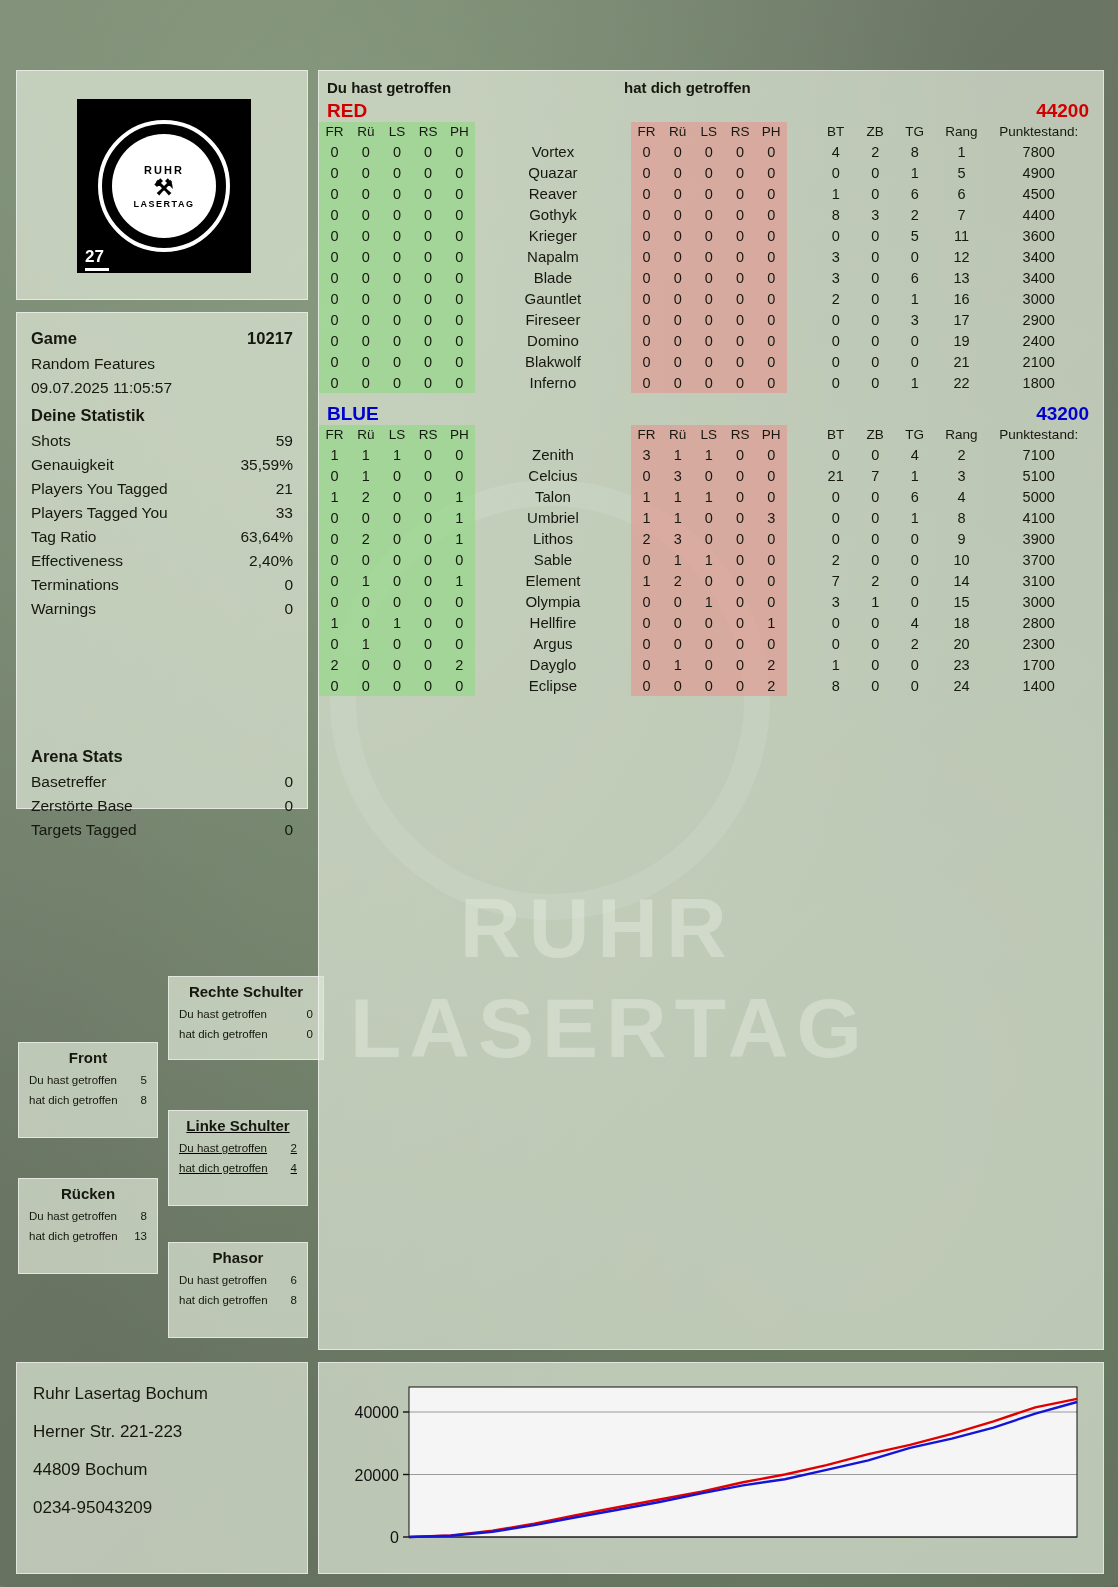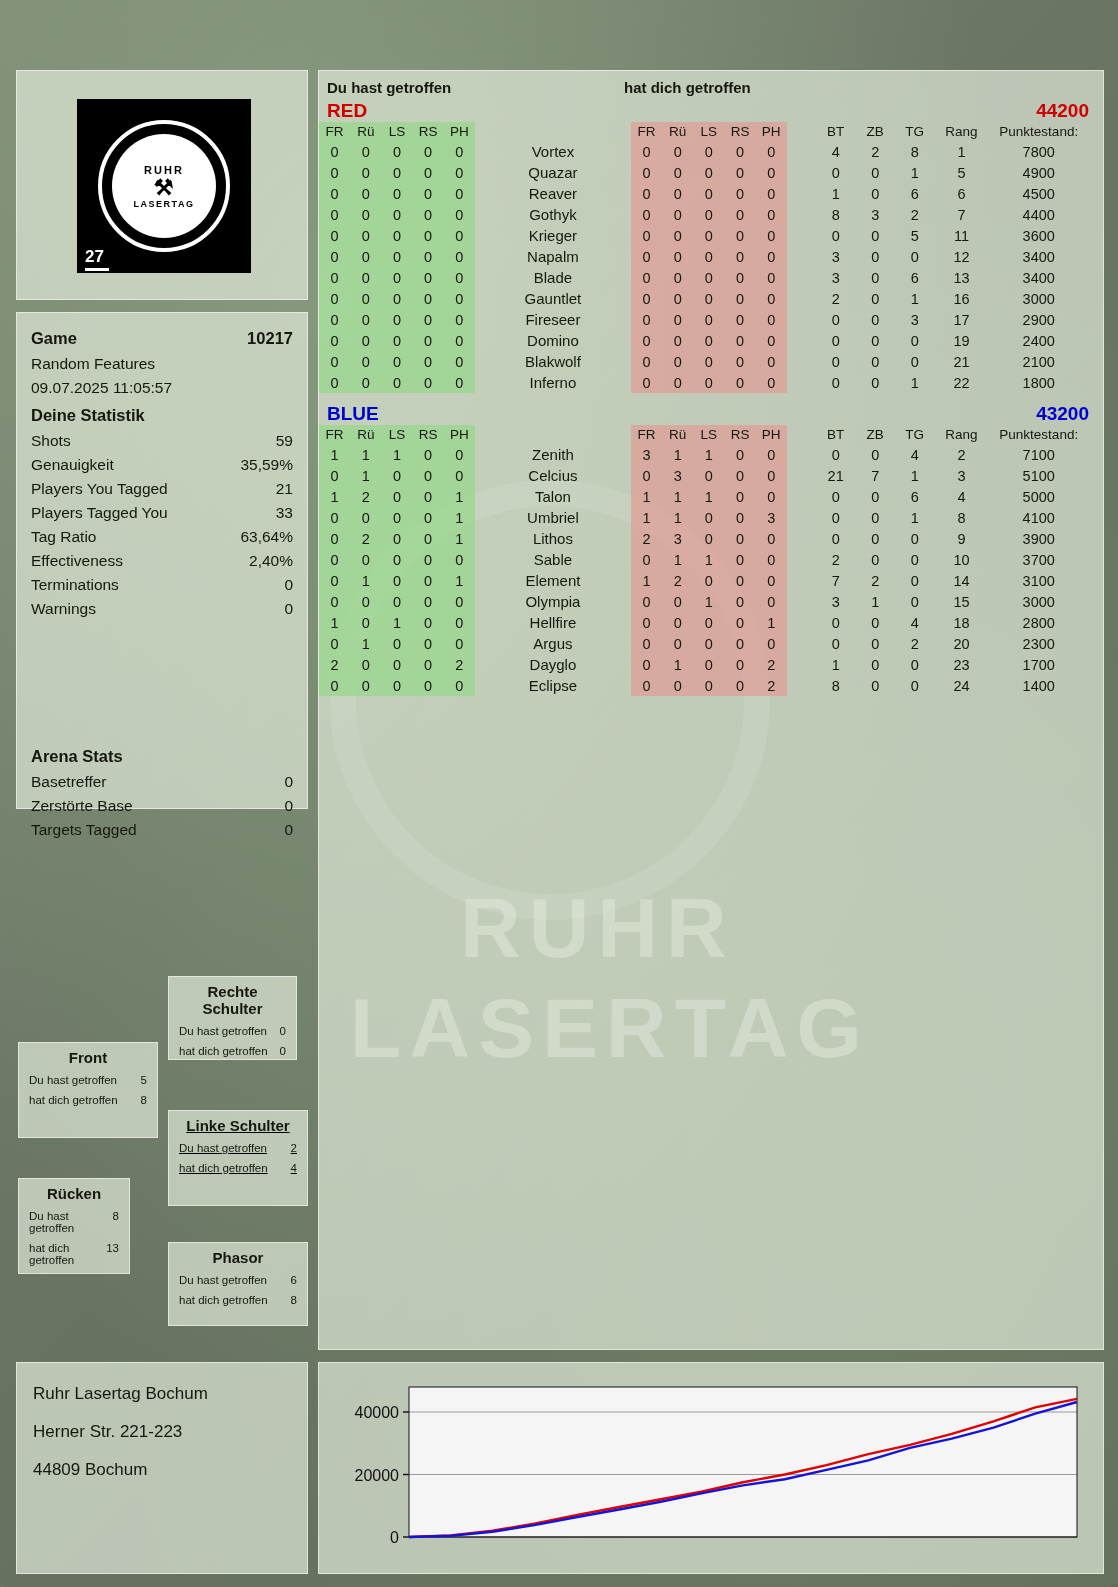--- a/index.html
+++ b/index.html
@@ -74,25 +74,25 @@
   .row .v { font-variant-numeric: tabular-nums; }
   .sect-title { font-size:16.5px; font-weight:bold; color:#16180f; padding:6px 0 4px; }
   .sect-title.with-val{display:flex;justify-content:space-between;}
   .gap { height: 18px; }
 
   
   .bodybox { padding:6px 10px; }
   .bodybox h4 { margin:0 0 4px; text-align:center; font-size:15px; color:#16180f; }
   .bodyrow { display:flex; justify-content:space-between; font-size:11.5px; color:#16180f; padding:4px 0; }
 
-  #bb-rs { left:168px; top:976px; width:129px; height:84px; }
+  #bb-rs { left:168px; top:976px; width:156px; height:84px; }
   #bb-front { left:18px; top:1042px; width:140px; height:96px; }
   #bb-ls { left:168px; top:1110px; width:140px; height:96px;text-decoration:underline; }
-  #bb-back { left:18px; top:1178px; width:112px; height:96px; }
-  #bb-phasor { left:168px; top:1242px; width:140px; height:84px; }
+  #bb-back { left:18px; top:1178px; width:140px; height:96px; }
+  #bb-phasor { left:168px; top:1242px; width:140px; height:96px; }
 
   #venue { left:16px; top:1362px; width:292px; height:212px; padding:12px 16px; }
   .venue-line { font-size:17px; color:#16180f; padding:9px 0; }
 
   
   #scores { left:318px; top:70px; width:786px; height:1280px; }
   #sc-head { display:flex; font-size:15px; font-weight:bold; color:#16180f; padding:8px 0 4px; }
   #sc-head .a { width:305px; padding-left:8px; }
   #sc-head .b { width:160px; }
 
@@ -274,20 +274,21 @@
   <div class="bodyrow">
       <span>hat dich getroffen</span>
       <span>8</span>
     </div>
 </div>
 
 <div class="panel" id="venue">
   <div class="venue-line">Ruhr Lasertag Bochum</div>
   <div class="venue-line">Herner Str. 221-223</div>
   <div class="venue-line">44809 Bochum</div>
+  <div class="venue-line">0234-95043209</div>
 </div>
 
 <div class="panel" id="scores">
   <div id="sc-head">
     <div class="a">Du hast getroffen</div>
     <div class="b">hat dich getroffen</div>
   </div>
   <div id="teams-container">
       <div class="teamline red">
         <span>RED</span>

